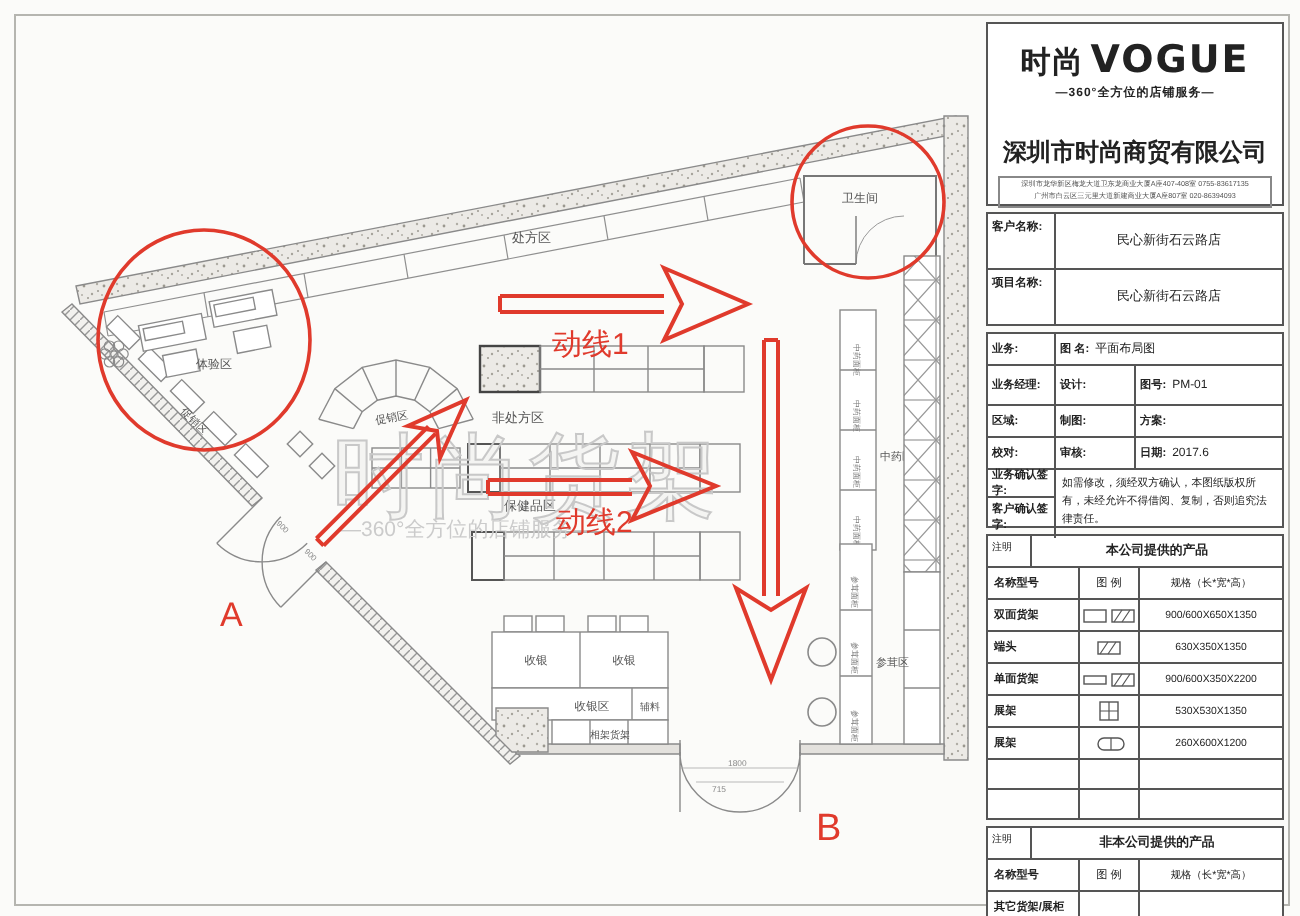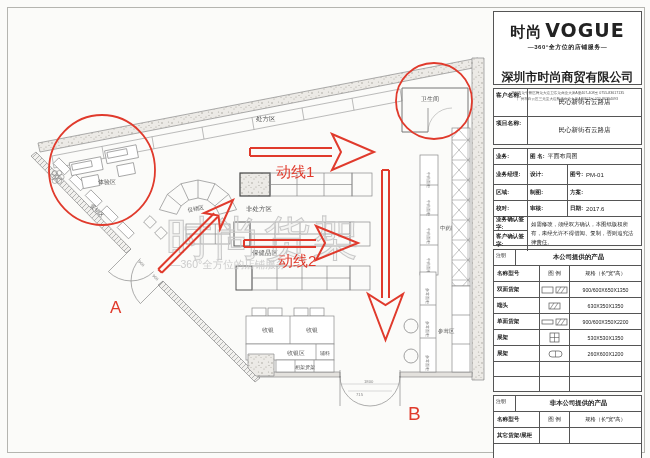--- a/index.html
+++ b/index.html
@@ -4,21 +4,21 @@
 <style>
   html,body{margin:0;padding:0;}
   .sheet{position:relative;width:650px;height:458px;background:#fbfbf9;overflow:hidden;
          font-family:"Liberation Sans",sans-serif;}
   .page-border{position:absolute;left:7px;top:7px;right:5px;bottom:5px;border:1px solid #b5b5b0;}
   svg text{font-family:"Liberation Sans",sans-serif;}
 
   
   .panel{position:absolute;left:493px;top:11px;width:149px;height:436px;color:#222;}
   .box{border:1px solid #555;background:#fff;margin-bottom:3px;box-sizing:border-box;}
-  .logo-box{height:74px;text-align:center;padding-top:7px;}
+  .logo-box{height:92px;text-align:center;padding-top:7px;}
   .logo-cn{font-size:15px;font-weight:bold;letter-spacing:1px;margin-right:3px;}
   .logo-en{font-size:19px;font-weight:800;letter-spacing:1px;font-family:"DejaVu Sans",sans-serif;}
   .tagline{font-size:6px;font-weight:bold;margin-top:1px;letter-spacing:.5px;}
   .company{font-size:12px;font-weight:bold;margin-top:17px;white-space:nowrap;}
   .addr{border:1px solid #888;margin:3px 5px 0;font-size:3.6px;color:#555;padding:1px 2px;
         text-align:center;line-height:1.6;}
   .info-row{display:flex;border-bottom:1px solid #555;height:27px;}
   .info-row.last{border-bottom:none;}
   .info-lbl{width:34px;border-right:1px solid #555;font-size:5.8px;font-weight:bold;padding:2px;box-sizing:border-box;}
   .info-val{flex:1;font-size:6.5px;display:flex;align-items:center;justify-content:center;}

